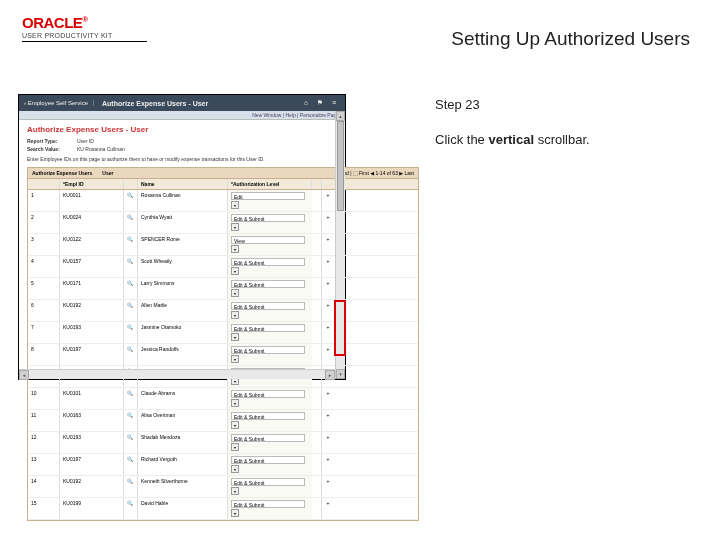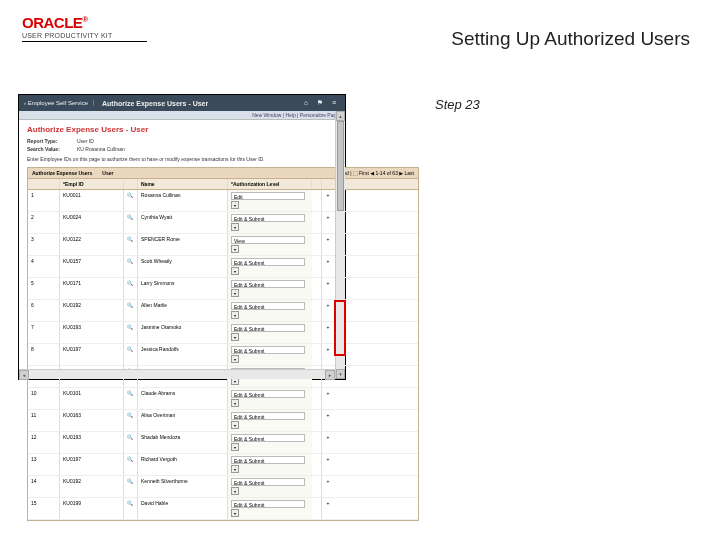--- a/index.html
+++ b/index.html
@@ -8,21 +8,21 @@
 
   
   .logo-block { position: absolute; top: 14px; left: 22px; }
   .logo-oracle { font-family: Arial, sans-serif; font-weight: bold; font-size: 15px; color: #d80000; letter-spacing: -0.5px; }
   .logo-reg { font-size: 8px; vertical-align: super; color: #d80000; }
   .logo-sub { font-size: 7px; color: #444; margin-top: 1px; letter-spacing: 0.2px; }
   .logo-underline { width: 125px; height: 1px; background: #000; margin-top: 2px; }
   .doc-title { position: absolute; top: 28px; right: 30px; font-size: 19px; color: #222; }
 
   
-  .instr { position: absolute; top: 95px; left: 435px; width: 260px; font-size: 13px; color: #222; line-height: 1.6; font-style: italic; }
+  .instr { position: absolute; top: 95px; left: 435px; width: 260px; font-size: 13px; color: #222; line-height: 1.6; }
   .instr .step { margin-bottom: 14px; }
   .instr .action b { font-weight: bold; }
 
   
   .shot { position: absolute; top: 94px; left: 18px; width: 328px; height: 286px; border: 1px solid #000; background: #fff; }
   .topbar { height: 16px; background: #3a4a5a; display: flex; align-items: center; color: #eee; font-size: 6px; }
   .topbar .back { padding: 0 5px; border-right: 1px solid #6a7a8a; }
   .topbar .crumb { padding: 0 8px; font-weight: bold; font-size: 7px; }
   .topbar .icons { margin-left: auto; display: flex; gap: 4px; padding-right: 6px; }
   .topbar .icons span { width: 10px; text-align: center; font-size: 7px; }
@@ -75,20 +75,23 @@
 <div class="page">
   <div class="logo-block">
     <div class="logo-oracle"><span>ORACLE</span><span class="logo-reg">®</span></div>
     <div class="logo-sub">USER PRODUCTIVITY KIT</div>
     <div class="logo-underline"></div>
   </div>
   <div class="doc-title">Setting Up Authorized Users</div>
 
   <div class="instr">
     <div class="step">Step 23</div>
+    <div class="action">
+      <span>Click the </span><b>vertical</b><span> scrollbar.</span>
+    </div>
   </div>
 
   <div class="shot">
     <div class="topbar">
       <div class="back">‹  Employee Self Service</div>
       <div class="crumb">Authorize Expense Users - User</div>
       <div class="icons">
         <span>⌂</span>
         <span>⚑</span>
         <span>≡</span>

